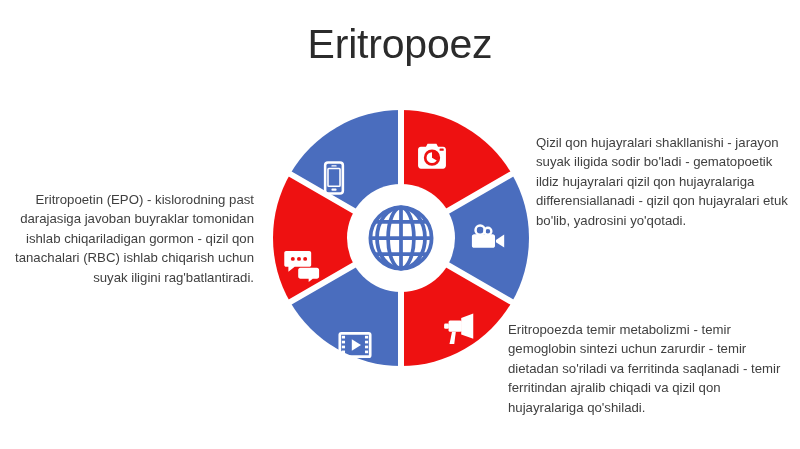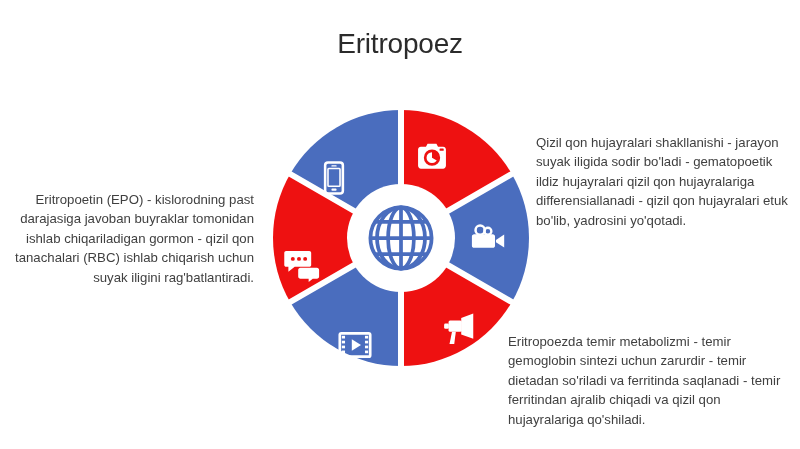--- a/index.html
+++ b/index.html
@@ -19,21 +19,21 @@
     position: absolute;
     inset: 0;
     background: #ffffff;
   }
   .slide-title {
     position: absolute;
     left: 0;
     top: 18px;
     width: 800px;
     text-align: center;
-    font-size: 28px;
+    font-size: 41px;
     line-height: 52px;
     font-weight: 400;
     color: #2b2b2b;
     letter-spacing: -0.2px;
   }
 
   
   .diagram {
     position: absolute;
     left: 265px;
@@ -66,21 +66,20 @@
     left: 536px;
     top: 133px;
     width: 255px;
     text-align: left;
   }
   .callout-bottomright {
     left: 508px;
     top: 320px;
     width: 286px;
     text-align: left;
-    margin-top: 12px;
   }
 </style>
 </head>
 <body>
 
 <div class="slide">
 
   <div class="slide-title">Eritropoez</div>
 
   <div class="diagram">

